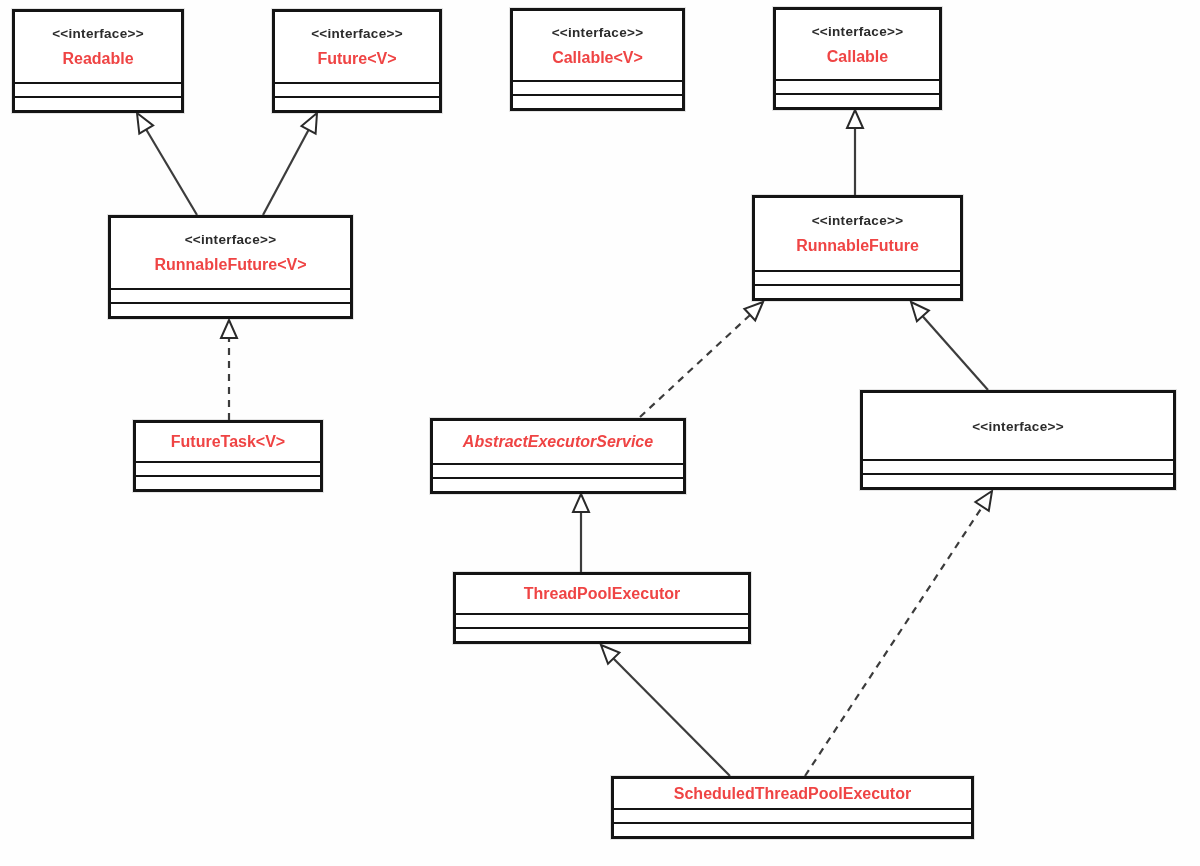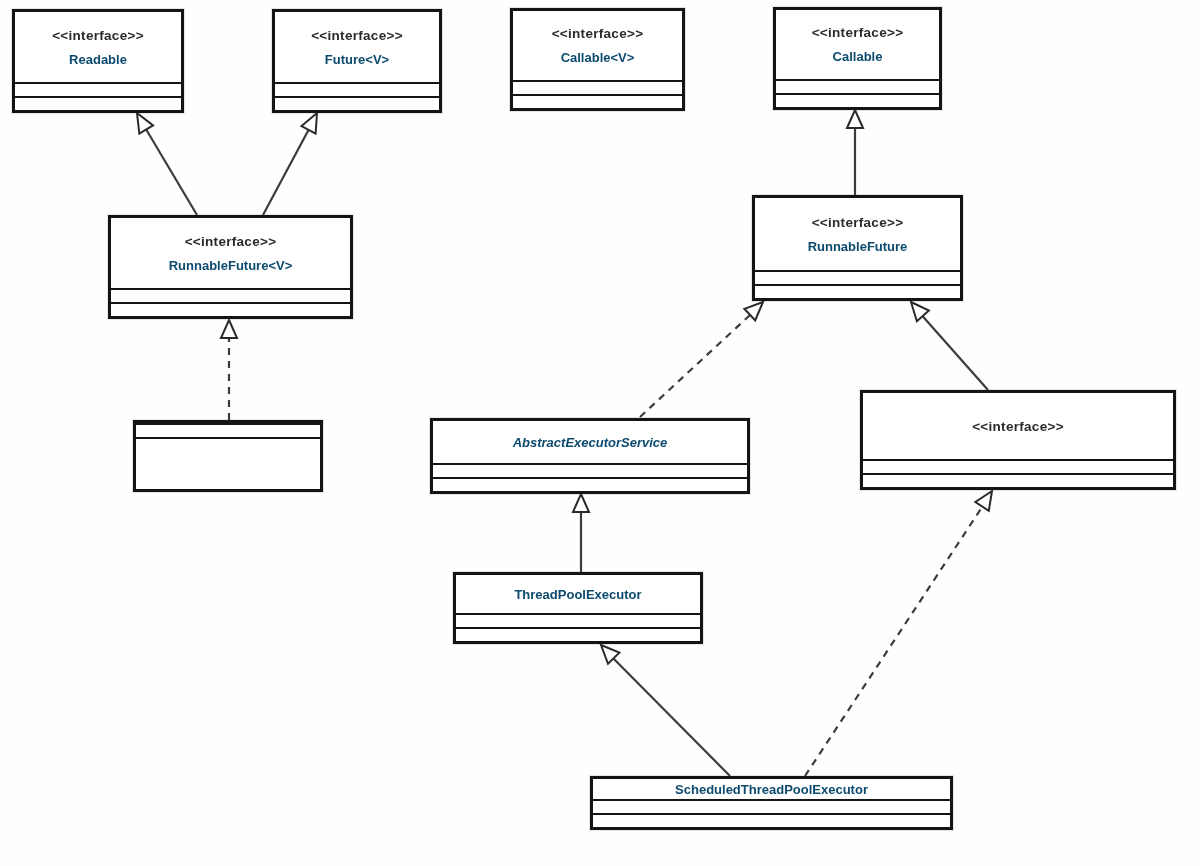--- a/index.html
+++ b/index.html
@@ -37,23 +37,23 @@
     overflow: hidden;
   }
   .stereo {
     font-size: 13.5px;
     font-weight: 700;
     color: #2b2b2b;
     letter-spacing: 0.3px;
     white-space: nowrap;
   }
   .cname {
-    font-size: 13px;
+    font-size: 16px;
     font-weight: 700;
-    color: #0c4a6e;
+    color: #ef4444;
     white-space: nowrap;
     text-align: right;
   }
   .cname.abstract { font-style: italic; }
   .sec {
     height: 12px;
     border-top: 2.5px solid #141414;
     background: #ffffff;
   }
   .edge-line { stroke: #3c3c3c; stroke-width: 2.2; fill: none; }
@@ -152,58 +152,61 @@
   <div class="node" style="left:108px;top:215px;width:245px;height:104px">
     <div class="title">
       <div class="stereo">&lt;&lt;interface&gt;&gt;</div>
       <div class="cname">RunnableFuture&lt;V&gt;</div>
     </div>
     <div class="sec"></div>
     <div class="sec"></div>
   </div>
 
   <div class="node" style="left:133px;top:420px;width:190px;height:72px">
+    <div class="title">
+      <div class="cname">FutureTask&lt;V&gt;</div>
+    </div>
     <div class="sec"></div>
     <div class="sec"></div>
   </div>
 
   <div class="node" style="left:752px;top:195px;width:211px;height:106px">
     <div class="title">
       <div class="stereo">&lt;&lt;interface&gt;&gt;</div>
       <div class="cname">RunnableFuture</div>
     </div>
     <div class="sec"></div>
     <div class="sec"></div>
   </div>
 
-  <div class="node" style="left:430px;top:418px;width:320px;height:76px">
+  <div class="node" style="left:430px;top:418px;width:256px;height:76px">
     <div class="title">
       <div class="cname abstract">AbstractExecutorService</div>
     </div>
     <div class="sec"></div>
     <div class="sec"></div>
   </div>
 
   <div class="node" style="left:860px;top:390px;width:316px;height:100px">
     <div class="title">
       <div class="stereo">&lt;&lt;interface&gt;&gt;</div>
     </div>
     <div class="sec"></div>
     <div class="sec"></div>
   </div>
 
-  <div class="node" style="left:453px;top:572px;width:250px;height:72px">
+  <div class="node" style="left:453px;top:572px;width:298px;height:72px">
     <div class="title">
       <div class="cname">ThreadPoolExecutor</div>
     </div>
     <div class="sec"></div>
     <div class="sec"></div>
   </div>
 
-  <div class="node" style="left:590px;top:776px;width:363px;height:54px">
+  <div class="node" style="left:611px;top:776px;width:363px;height:63px">
     <div class="title">
       <div class="cname">ScheduledThreadPoolExecutor</div>
     </div>
     <div class="sec"></div>
     <div class="sec"></div>
   </div>
 
 </div>
 
 </body></html>

